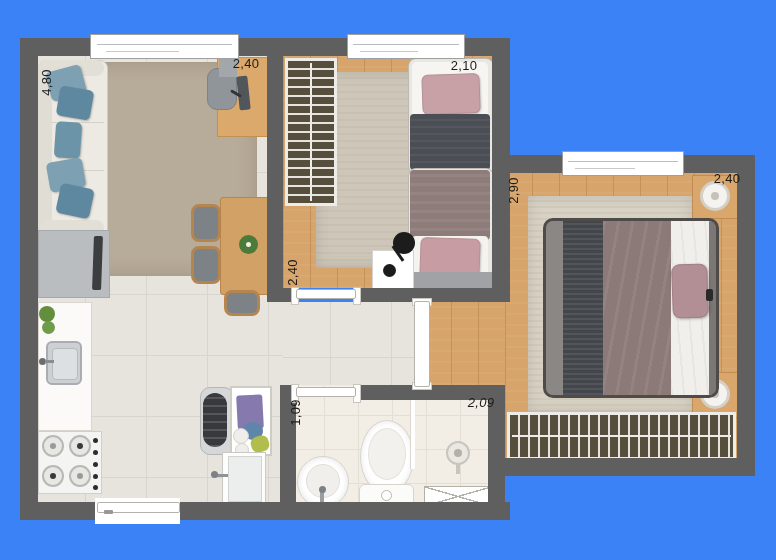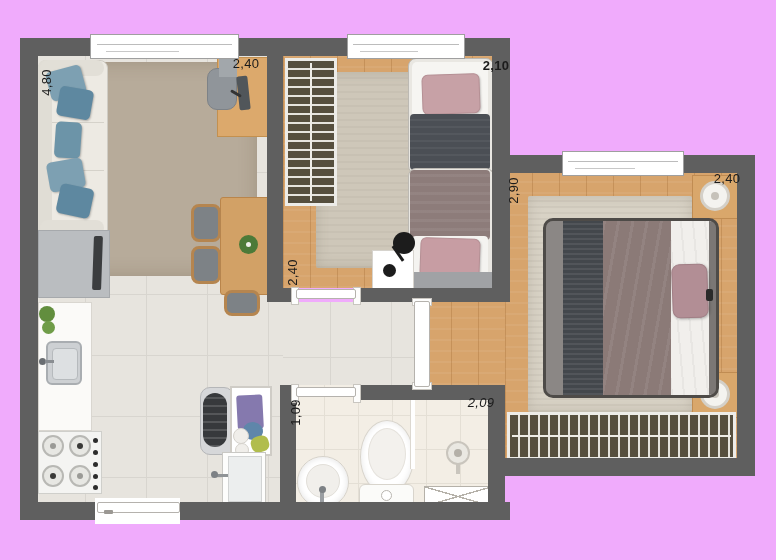--- a/index.html
+++ b/index.html
@@ -1,16 +1,16 @@
 <!DOCTYPE html>
 <html><head>
 <meta charset="utf-8">
 <style>
   html,body{margin:0;padding:0;background:#ffffff;}
-  .stage{position:relative;width:776px;height:560px;background:#f0abfc;overflow:hidden;
+  .stage{position:relative;width:776px;height:560px;background:#3b82f6;overflow:hidden;
          font-family:"Liberation Sans", sans-serif;}
   .abs{position:absolute;}
   
   .wall{background:#5f5f5f;}
   .tile{background-color:#e7e4de;
         background-image:linear-gradient(#d8d5cf 1px, transparent 1px),
                          linear-gradient(90deg,#d8d5cf 1px, transparent 1px);
         background-size:61px 61px;background-position:-14px -6px;}
   .bathtile{background-color:#f3eee5;
         background-image:linear-gradient(#e4dfd5 1px, transparent 1px),
@@ -208,20 +208,20 @@
   <div class="abs jamb" style="left:291px;top:384px;width:6px;height:17px;"></div>
   <div class="abs jamb" style="left:353px;top:384px;width:6px;height:17px;"></div>
   <div class="abs doorleaf" style="left:296px;top:387px;width:58px;height:8px;"></div>
 
   <div class="abs jamb" style="left:412px;top:298px;width:18px;height:6px;"></div>
   <div class="abs jamb" style="left:412px;top:382px;width:18px;height:6px;"></div>
   <div class="abs doorleaf" style="left:414px;top:301px;width:14px;height:84px;"></div>
 
   <div class="abs dim dim-v" style="left:26px;top:75px;">4,80</div>
   <div class="abs dim" style="left:226px;top:56px;">2,40</div>
-  <div class="abs dim" style="left:476px;top:58px;font-weight:bold;">2,10</div>
+  <div class="abs dim" style="left:444px;top:58px;">2,10</div>
   <div class="abs dim dim-v" style="left:272px;top:265px;">2,40</div>
   <div class="abs dim dim-v" style="left:493px;top:183px;">2,90</div>
   <div class="abs dim" style="left:707px;top:171px;">2,40</div>
   <div class="abs dim dim-v" style="left:275px;top:405px;">1,09</div>
   <div class="abs dim" style="left:461px;top:395px;font-style:italic;">2,09</div>
 
 </div>
 
 </body></html>

